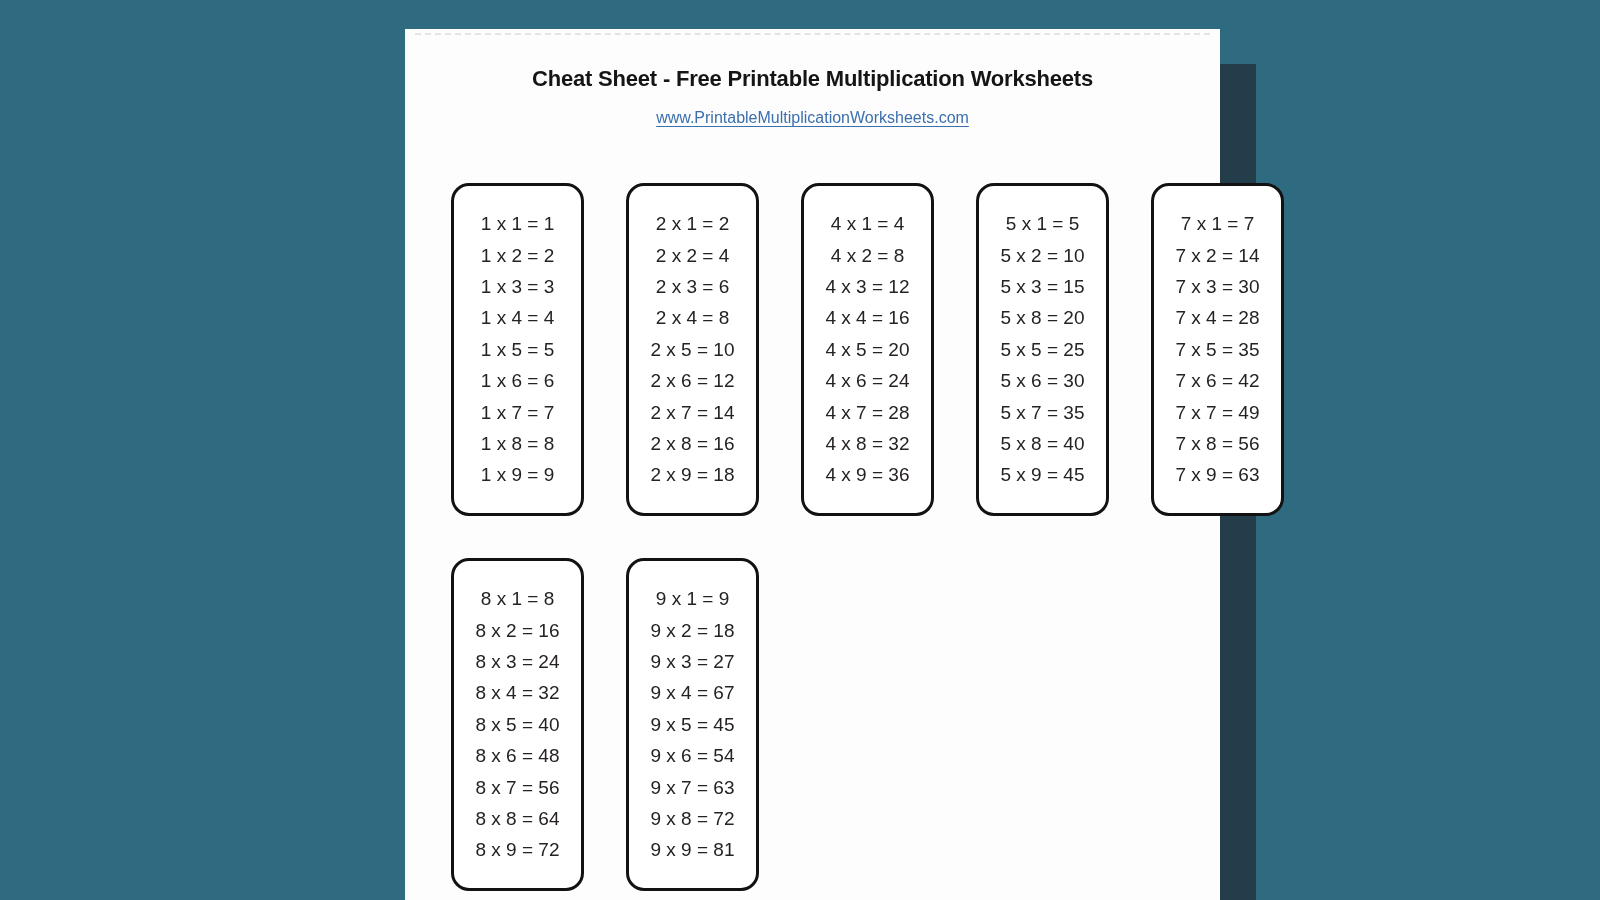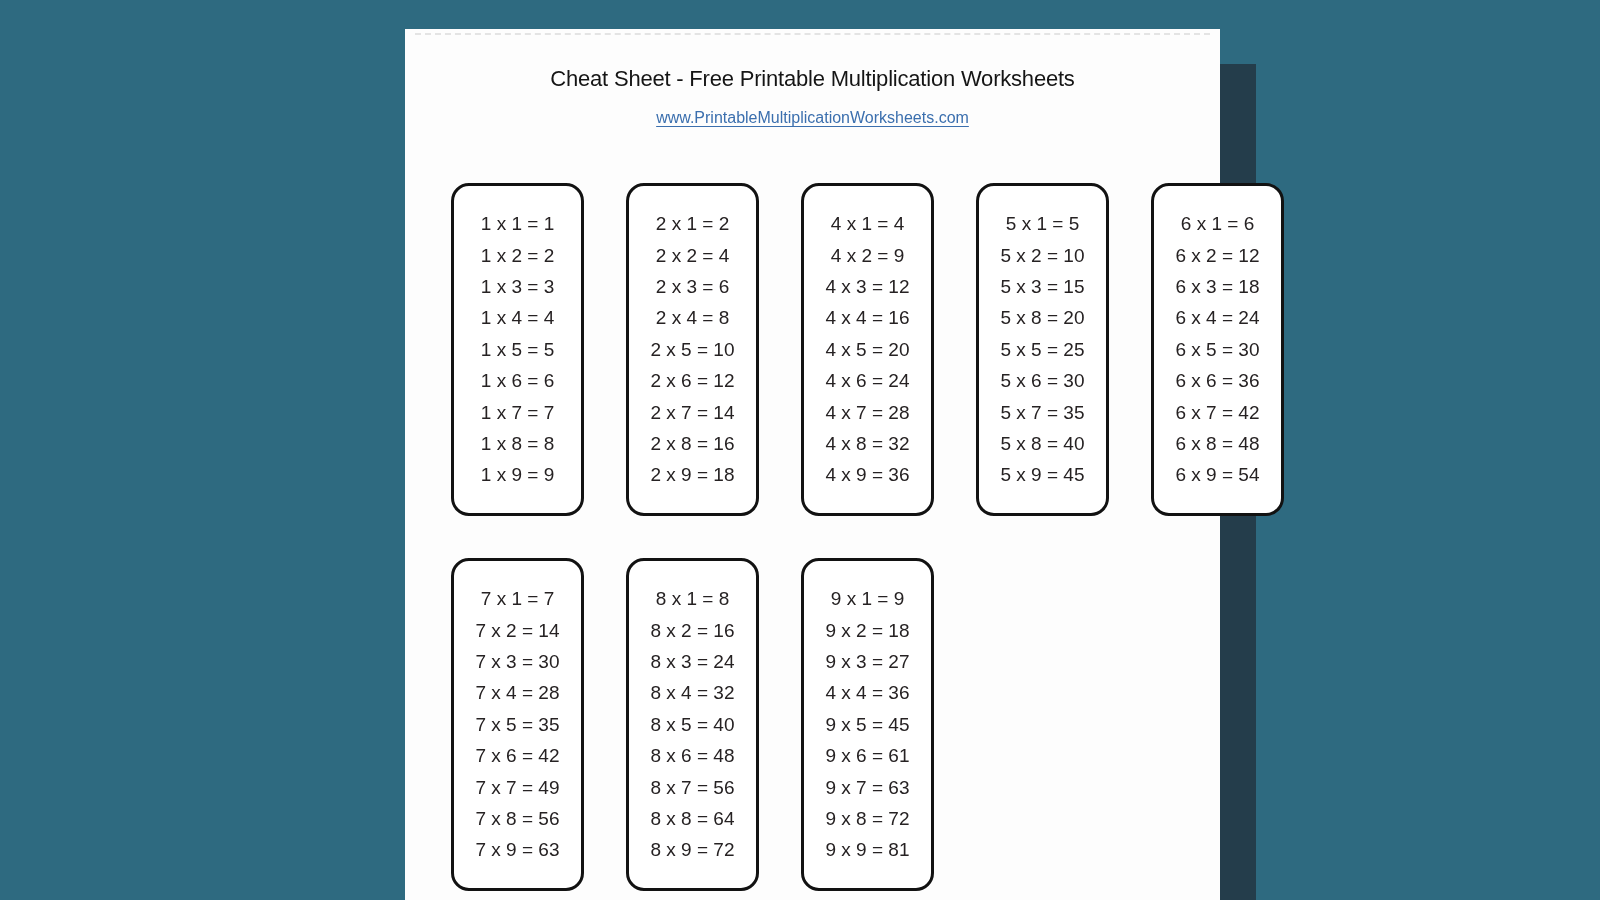--- a/index.html
+++ b/index.html
@@ -50,21 +50,21 @@
   }
   .title {
     position: absolute;
     top: 37px;
     left: 0;
     width: 100%;
     margin: 0;
     text-align: center;
     font-size: 22px;
     line-height: 26px;
-    font-weight: normal;
+    font-weight: bold;
     color: var(--title);
     letter-spacing: -0.2px;
   }
   .site-link {
     position: absolute;
     top: 76px;
     left: 0;
     width: 100%;
     text-align: center;
     font-size: 16px;
@@ -129,50 +129,39 @@
         <div class="fact">2 x 3 = 6</div>
         <div class="fact">2 x 4 = 8</div>
         <div class="fact">2 x 5 = 10</div>
         <div class="fact">2 x 6 = 12</div>
         <div class="fact">2 x 7 = 14</div>
         <div class="fact">2 x 8 = 16</div>
         <div class="fact">2 x 9 = 18</div>
       </div>
       <div class="card">
         <div class="fact">4 x 1 = 4</div>
-        <div class="fact">4 x 2 = 9</div>
+        <div class="fact">4 x 2 = 8</div>
         <div class="fact">4 x 3 = 12</div>
         <div class="fact">4 x 4 = 16</div>
         <div class="fact">4 x 5 = 20</div>
         <div class="fact">4 x 6 = 24</div>
         <div class="fact">4 x 7 = 28</div>
         <div class="fact">4 x 8 = 32</div>
         <div class="fact">4 x 9 = 36</div>
       </div>
       <div class="card">
         <div class="fact">5 x 1 = 5</div>
         <div class="fact">5 x 2 = 10</div>
         <div class="fact">5 x 3 = 15</div>
         <div class="fact">5 x 8 = 20</div>
         <div class="fact">5 x 5 = 25</div>
         <div class="fact">5 x 6 = 30</div>
         <div class="fact">5 x 7 = 35</div>
         <div class="fact">5 x 8 = 40</div>
         <div class="fact">5 x 9 = 45</div>
-      </div>
-      <div class="card">
-        <div class="fact">6 x 1 = 6</div>
-        <div class="fact">6 x 2 = 12</div>
-        <div class="fact">6 x 3 = 18</div>
-        <div class="fact">6 x 4 = 24</div>
-        <div class="fact">6 x 5 = 30</div>
-        <div class="fact">6 x 6 = 36</div>
-        <div class="fact">6 x 7 = 42</div>
-        <div class="fact">6 x 8 = 48</div>
-        <div class="fact">6 x 9 = 54</div>
       </div>
       <div class="card">
         <div class="fact">7 x 1 = 7</div>
         <div class="fact">7 x 2 = 14</div>
         <div class="fact">7 x 3 = 30</div>
         <div class="fact">7 x 4 = 28</div>
         <div class="fact">7 x 5 = 35</div>
         <div class="fact">7 x 6 = 42</div>
         <div class="fact">7 x 7 = 49</div>
         <div class="fact">7 x 8 = 56</div>
@@ -186,21 +175,21 @@
         <div class="fact">8 x 5 = 40</div>
         <div class="fact">8 x 6 = 48</div>
         <div class="fact">8 x 7 = 56</div>
         <div class="fact">8 x 8 = 64</div>
         <div class="fact">8 x 9 = 72</div>
       </div>
       <div class="card">
         <div class="fact">9 x 1 = 9</div>
         <div class="fact">9 x 2 = 18</div>
         <div class="fact">9 x 3 = 27</div>
-        <div class="fact">4 x 4 = 36</div>
+        <div class="fact">9 x 4 = 67</div>
         <div class="fact">9 x 5 = 45</div>
-        <div class="fact">9 x 6 = 61</div>
+        <div class="fact">9 x 6 = 54</div>
         <div class="fact">9 x 7 = 63</div>
         <div class="fact">9 x 8 = 72</div>
         <div class="fact">9 x 9 = 81</div>
       </div>
     </div>
 </div>
 
 </body></html>

